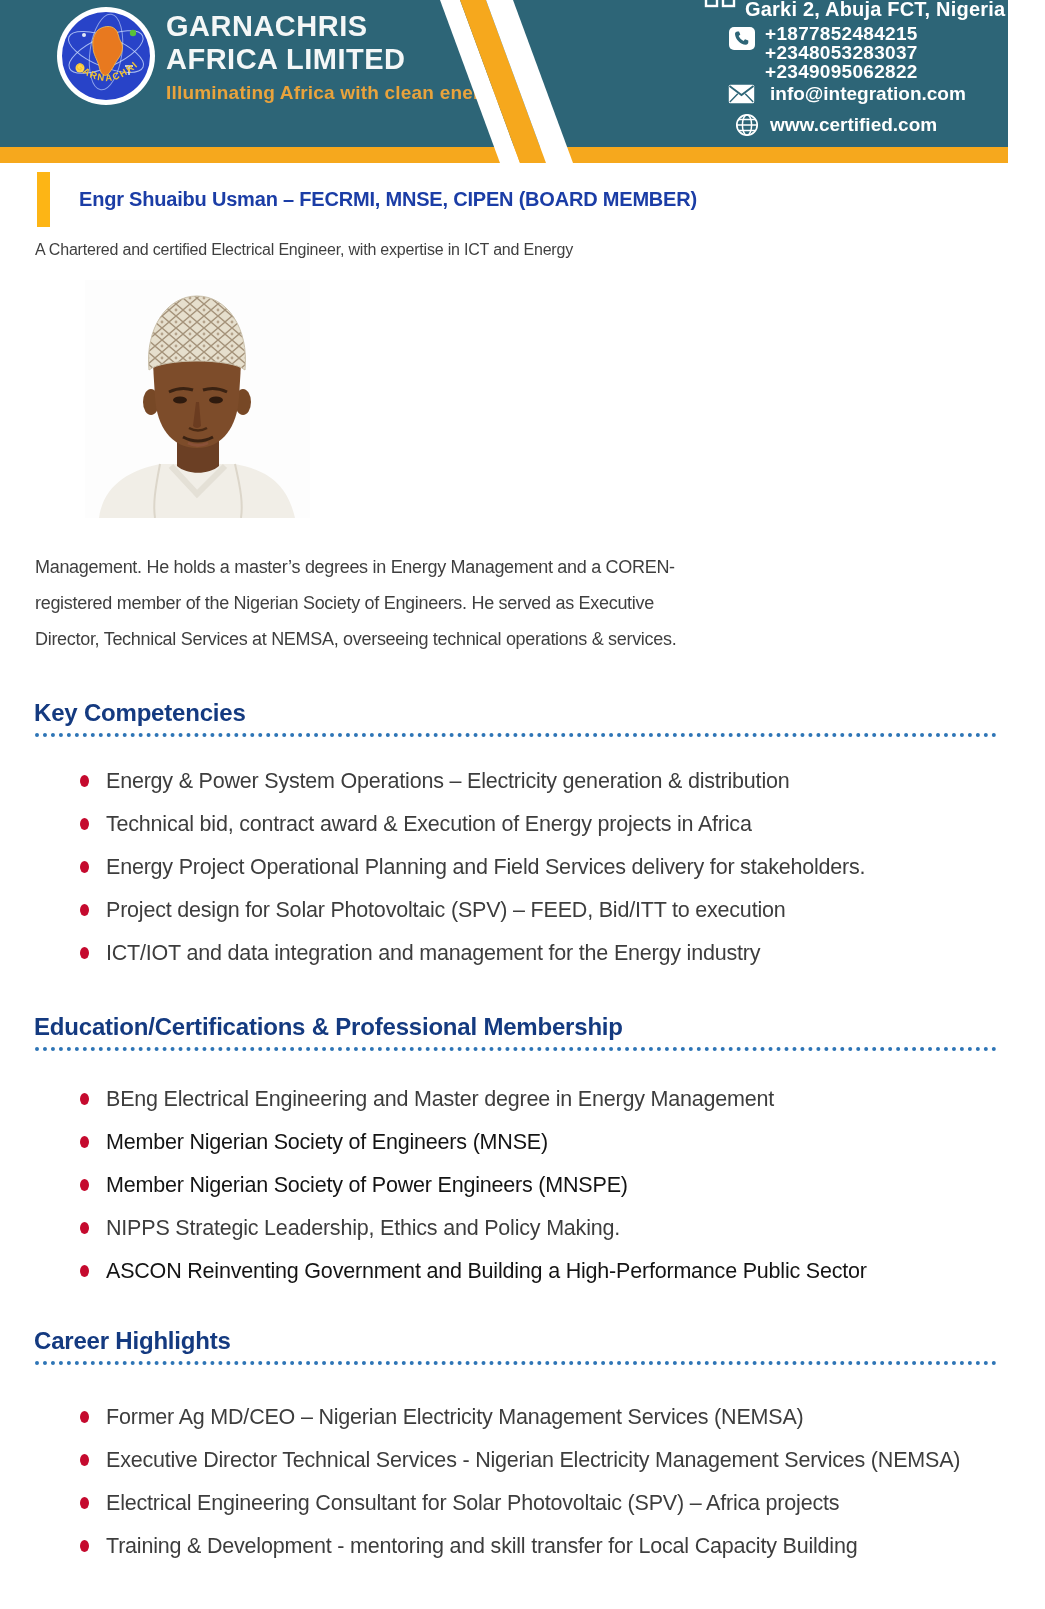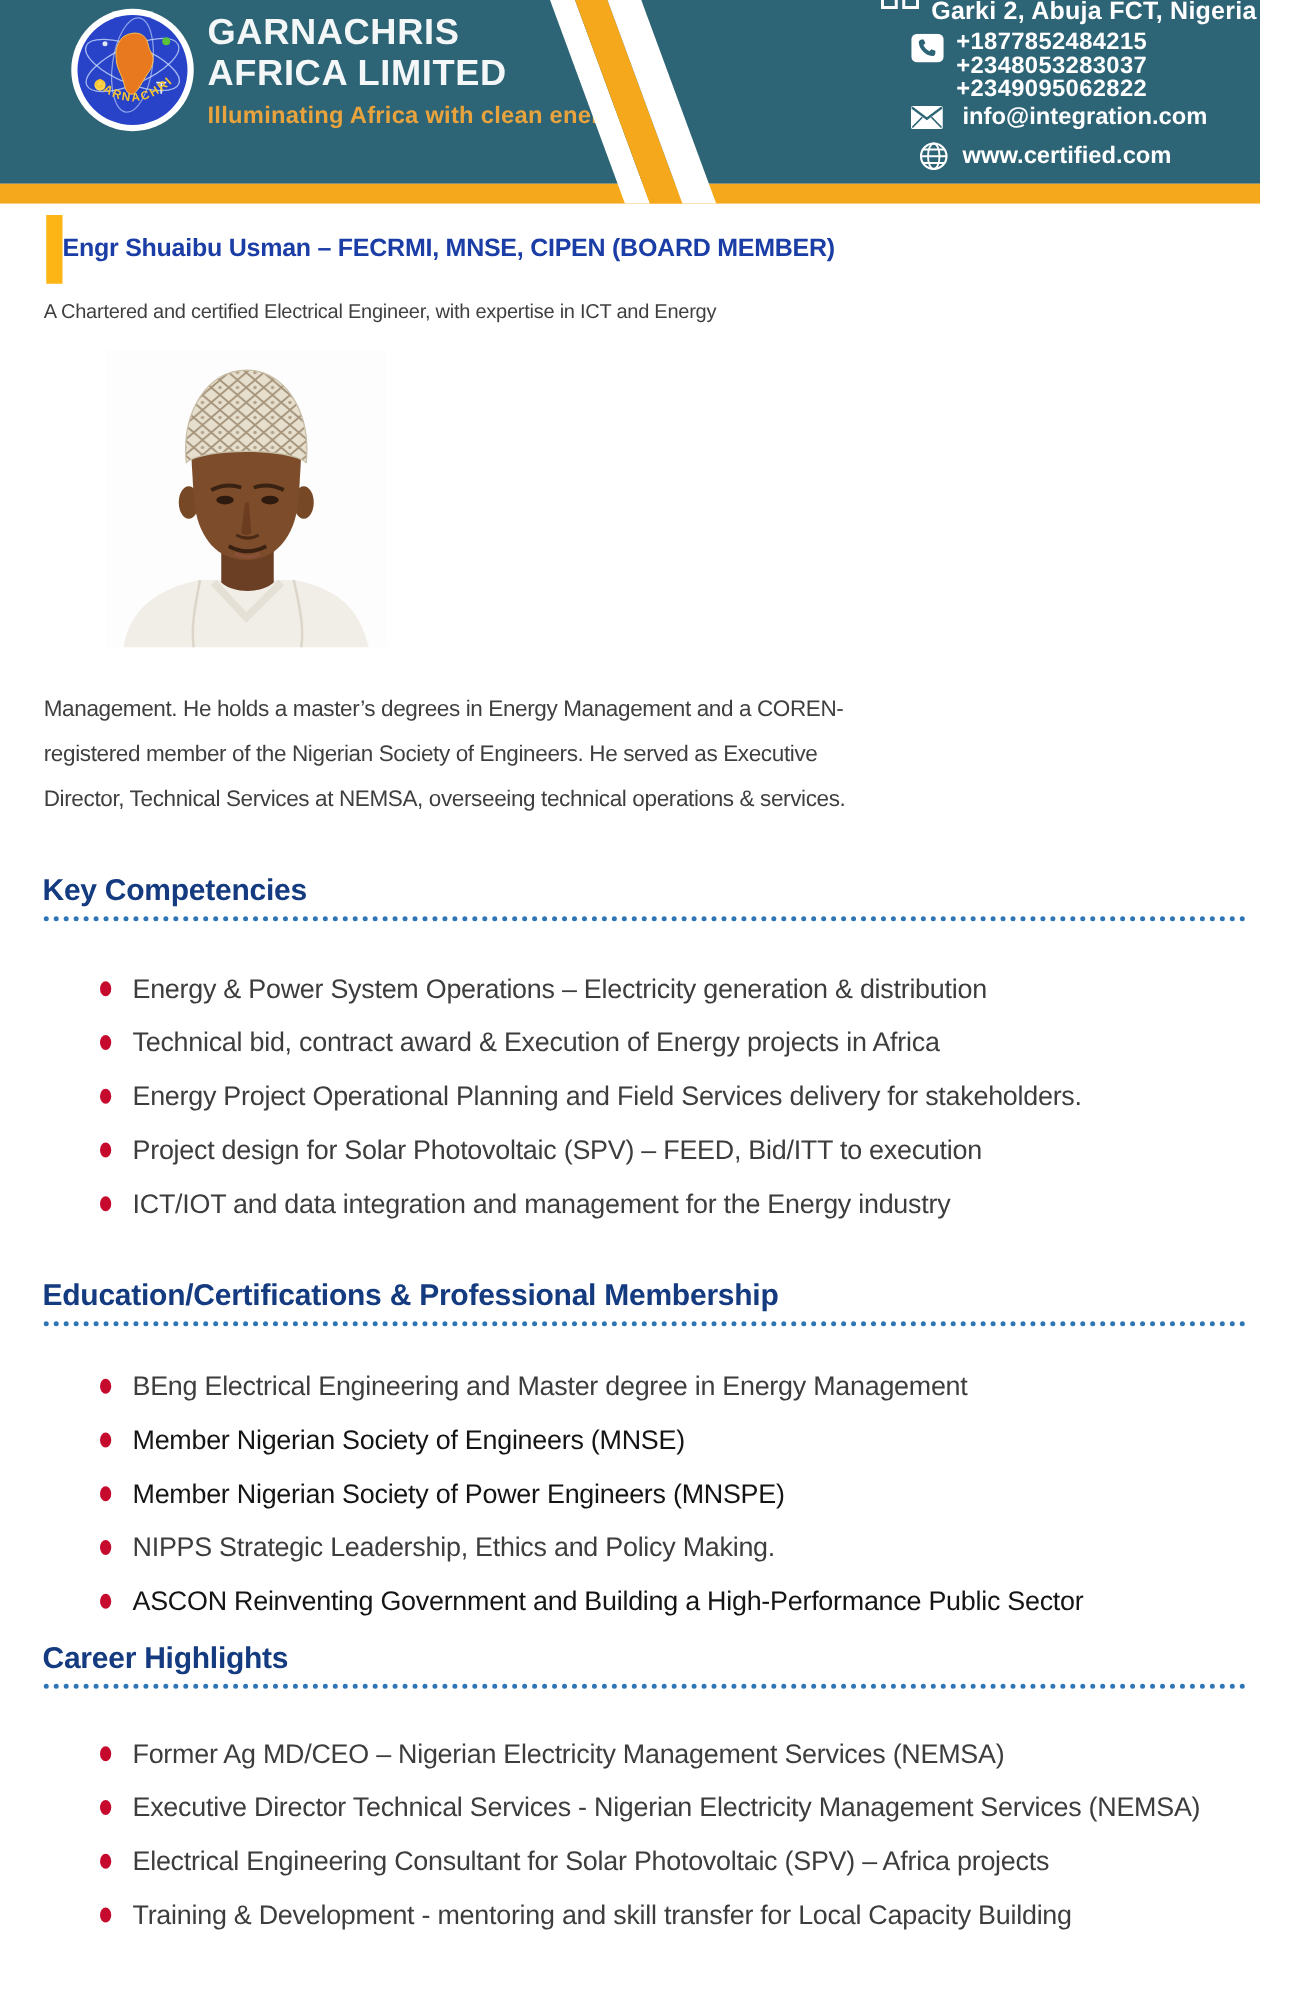--- a/index.html
+++ b/index.html
@@ -32,42 +32,42 @@
   .phone-lines { left:765px; top:24px; font-size:19px; line-height:19px; letter-spacing:0.3px; }
   .mail-icon { left:728px; top:84px; }
   .mail-text { left:770px; top:83px; font-size:19px; }
   .globe-icon { left:735px; top:113px; }
   .web-text { left:770px; top:114px; font-size:19px; }
 
   
   .title-block { display:flex; align-items:center; margin:9px 0 0 37px; }
   .title-bar { width:13px; height:55px; background:#fdb515; flex:0 0 auto; }
   .person-title {
-    font-size:20px; font-weight:bold; color:#1b3da6; letter-spacing:-0.2px;
+    margin-left:29px; font-size:20px; font-weight:bold; color:#1b3da6; letter-spacing:-0.2px;
   }
 
   .intro-line { margin:14px 0 0 35px; font-size:16px; color:#3f3f3f; letter-spacing:-0.2px; }
 
   .portrait { margin:21px 0 0 85px; width:225px; height:238px; display:block; }
 
   .bio { margin:31px 0 0 35px; color:#3f3f3f; }
   .bio-line { font-size:18px; line-height:36px; letter-spacing:-0.3px; white-space:nowrap; }
 
   
   .section-heading {
     margin-left:34px; font-size:24px; font-weight:bold; color:#143a80; letter-spacing:-0.2px; line-height:28px;
   }
   .s1 .section-heading { margin-top:42px; }
   .s2 .section-heading { margin-top:44px; }
-  .s3 .section-heading { margin-top:16px; }
+  .s3 .section-heading { margin-top:40px; }
   .dotted-rule {
     margin:6px 48px 0 35px; height:0; border-bottom:4px dotted #2e75b6;
   }
   ul.bullets { list-style:none; margin-left:80px; margin-right:60px; }
-  .s1 ul.bullets { margin-top:38px; }
+  .s1 ul.bullets { margin-top:28px; }
   .s2 ul.bullets { margin-top:32px; }
   .s3 ul.bullets { margin-top:36px; }
   li.bullet-item { display:flex; margin-bottom:11px; }
   li.bullet-item .dot {
     flex:0 0 auto; width:9px; height:12px; border-radius:50%;
     background:#c50a2e; margin-top:10px; margin-right:17px;
   }
   li.bullet-item .bullet-text {
     font-size:21.5px; line-height:32px; color:#3d3d3d; letter-spacing:-0.2px; max-width:885px;
   }

